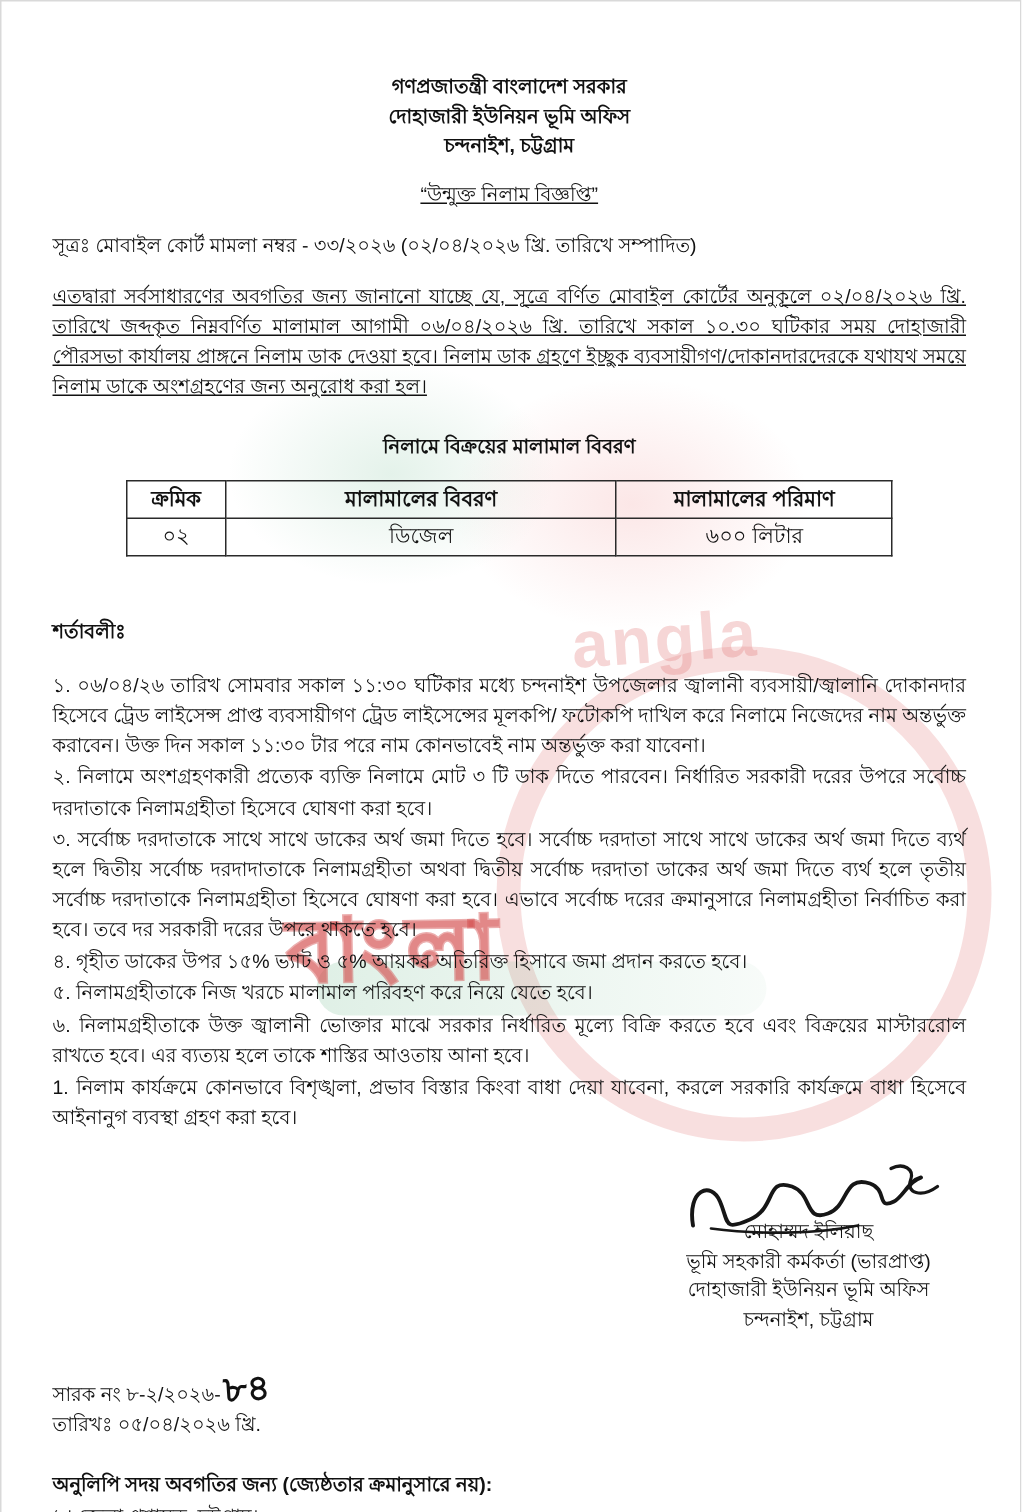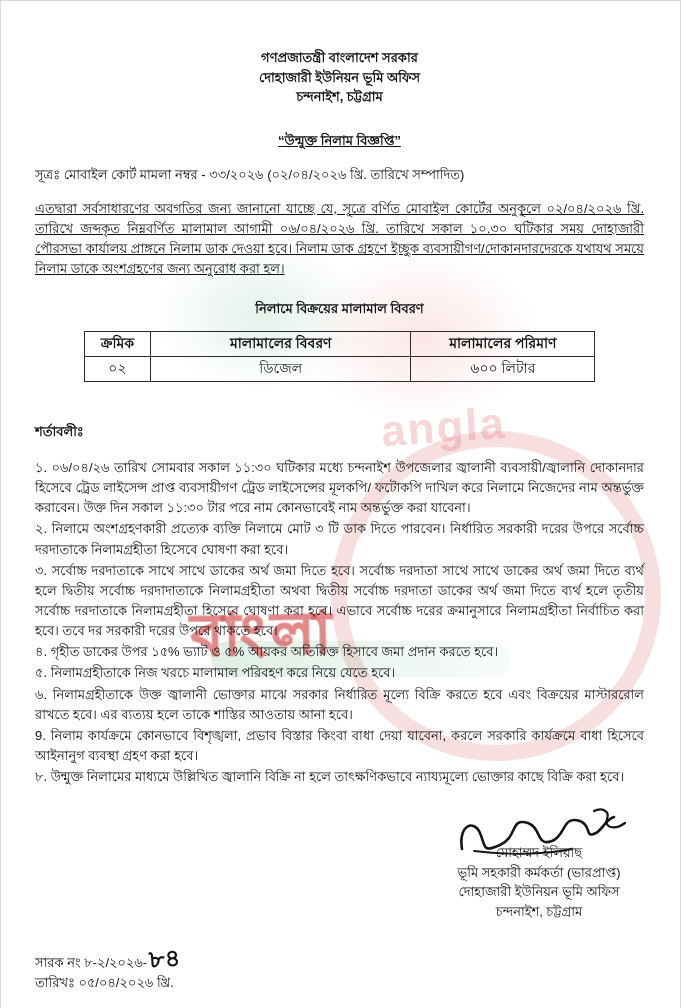--- a/index.html
+++ b/index.html
@@ -56,22 +56,22 @@
     left: 210px; top: 640px; width: 300px; height: 36px;
     background: linear-gradient(to right, rgba(110,185,140,0.22), rgba(110,185,140,0.05));
     border-radius: 18px;
   }
   
   .content { position: relative; z-index: 1; }
   .center { text-align: center; margin-top: 31px; }
   .bold { font-weight: bold; }
   .header-block div { line-height: 1.5; }
   .doc-title {
-    margin-top: 24px;
-    font-weight: bold;
+    margin-top: 13px;
+    font-weight: normal;
   }
   .doc-title span { text-decoration: underline; }
   .ref-line { margin-top: 14px; }
   .body-para {
     margin-top: 14px;
     text-align: justify;
     text-decoration: underline;
   }
   .table-title {
     margin-top: 20px;
@@ -186,22 +186,21 @@
     </table>
 
     <div class="conditions-heading">শর্তাবলীঃ</div>
     <div class="conditions">
       <div class="condition-item">১. ০৬/০৪/২৬ তারিখ সোমবার সকাল ১১:৩০ ঘটিকার মধ্যে চন্দনাইশ উপজেলার জ্বালানী ব্যবসায়ী/জ্বালানি দোকানদার হিসেবে ট্রেড লাইসেন্স প্রাপ্ত ব্যবসায়ীগণ ট্রেড লাইসেন্সের মূলকপি/ ফটোকপি দাখিল করে নিলামে নিজেদের নাম অন্তর্ভুক্ত করাবেন। উক্ত দিন সকাল ১১:৩০ টার পরে নাম কোনভাবেই নাম অন্তর্ভুক্ত করা যাবেনা।</div>
       <div class="condition-item">২. নিলামে অংশগ্রহণকারী প্রত্যেক ব্যক্তি নিলামে মোট ৩ টি ডাক দিতে পারবেন। নির্ধারিত সরকারী দরের উপরে সর্বোচ্চ দরদাতাকে নিলামগ্রহীতা হিসেবে ঘোষণা করা হবে।</div>
       <div class="condition-item">৩. সর্বোচ্চ দরদাতাকে সাথে সাথে ডাকের অর্থ জমা দিতে হবে। সর্বোচ্চ দরদাতা সাথে সাথে ডাকের অর্থ জমা দিতে ব্যর্থ হলে দ্বিতীয় সর্বোচ্চ দরদাদাতাকে নিলামগ্রহীতা অথবা দ্বিতীয় সর্বোচ্চ দরদাতা ডাকের অর্থ জমা দিতে ব্যর্থ হলে তৃতীয় সর্বোচ্চ দরদাতাকে নিলামগ্রহীতা হিসেবে ঘোষণা করা হবে। এভাবে সর্বোচ্চ দরের ক্রমানুসারে নিলামগ্রহীতা নির্বাচিত করা হবে। তবে দর সরকারী দরের উপরে থাকতে হবে।</div>
       <div class="condition-item">৪. গৃহীত ডাকের উপর ১৫% ভ্যাট ও ৫% আয়কর অতিরিক্ত হিসাবে জমা প্রদান করতে হবে।</div>
       <div class="condition-item">৫. নিলামগ্রহীতাকে নিজ খরচে মালামাল পরিবহণ করে নিয়ে যেতে হবে।</div>
       <div class="condition-item">৬. নিলামগ্রহীতাকে উক্ত জ্বালানী ভোক্তার মাঝে সরকার নির্ধারিত মূল্যে বিক্রি করতে হবে এবং বিক্রয়ের মাস্টাররোল রাখতে হবে। এর ব্যত্যয় হলে তাকে শাস্তির আওতায় আনা হবে।</div>
-      <div class="condition-item">9. নিলাম কার্যক্রমে কোনভাবে বিশৃঙ্খলা, প্রভাব বিস্তার কিংবা বাধা দেয়া যাবেনা, করলে সরকারি কার্যক্রমে বাধা হিসেবে আইনানুগ ব্যবস্থা গ্রহণ করা হবে।</div>
-      <div class="condition-item">৮. উন্মুক্ত নিলামের মাধ্যমে উল্লিখিত জ্বালানি বিক্রি না হলে তাৎক্ষণিকভাবে ন্যায্যমূল্যে ভোক্তার কাছে বিক্রি করা হবে।</div>
+      <div class="condition-item">1. নিলাম কার্যক্রমে কোনভাবে বিশৃঙ্খলা, প্রভাব বিস্তার কিংবা বাধা দেয়া যাবেনা, করলে সরকারি কার্যক্রমে বাধা হিসেবে আইনানুগ ব্যবস্থা গ্রহণ করা হবে।</div>
     </div>
 
     <div class="sig-wrap">
       <div class="sig-block">
         <div class="sig-scrawl">
           <svg width="190" height="52" viewBox="0 0 190 52" xmlns="http://www.w3.org/2000/svg">
             <path d="M18,44 C14,20 30,14 36,28 C42,42 38,48 56,40 C74,32 66,12 84,18 C98,23 92,42 108,36 C122,31 118,10 136,16 C148,20 140,34 152,28 C158,25 162,14 170,12" fill="none" stroke="#161616" stroke-width="2.6" stroke-linecap="round"></path>
             <path d="M150,6 C158,2 166,6 163,14 C160,22 170,26 181,18" fill="none" stroke="#161616" stroke-width="2.2" stroke-linecap="round"></path>
             <path d="M30,46 C60,50 100,50 128,44" fill="none" stroke="#161616" stroke-width="1.8" stroke-linecap="round"></path>
           </svg>

